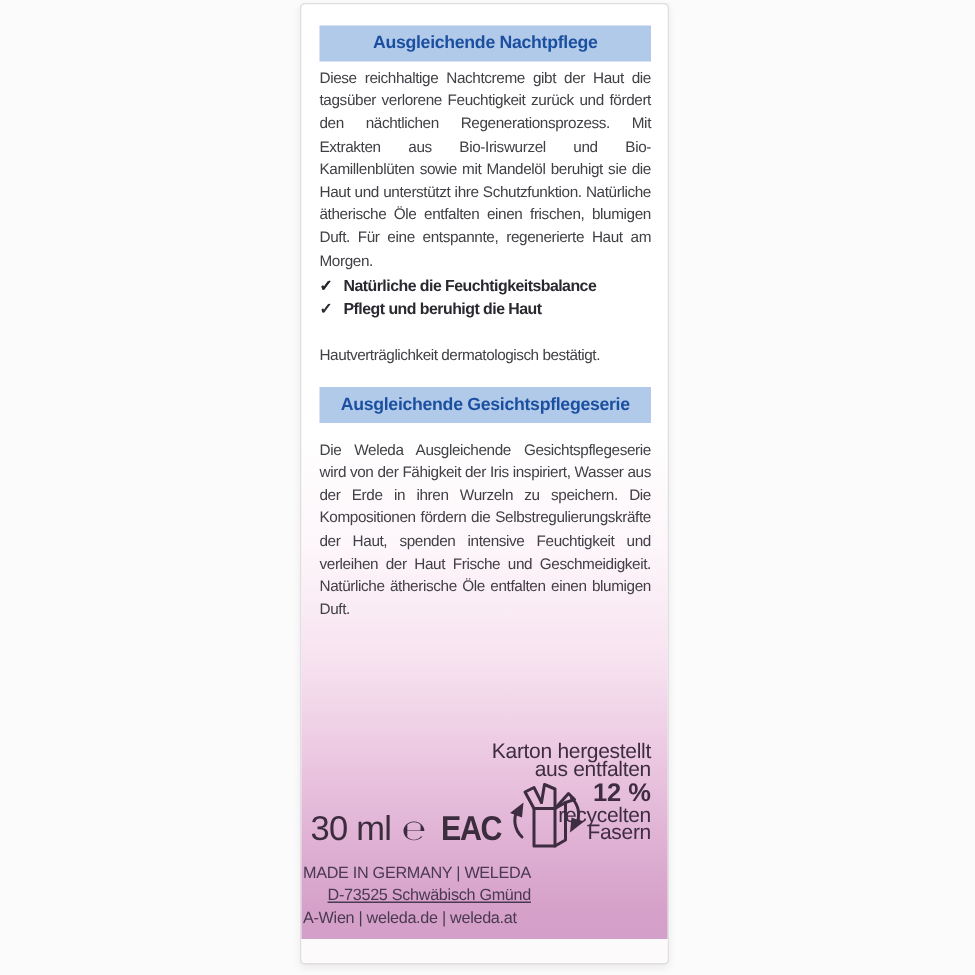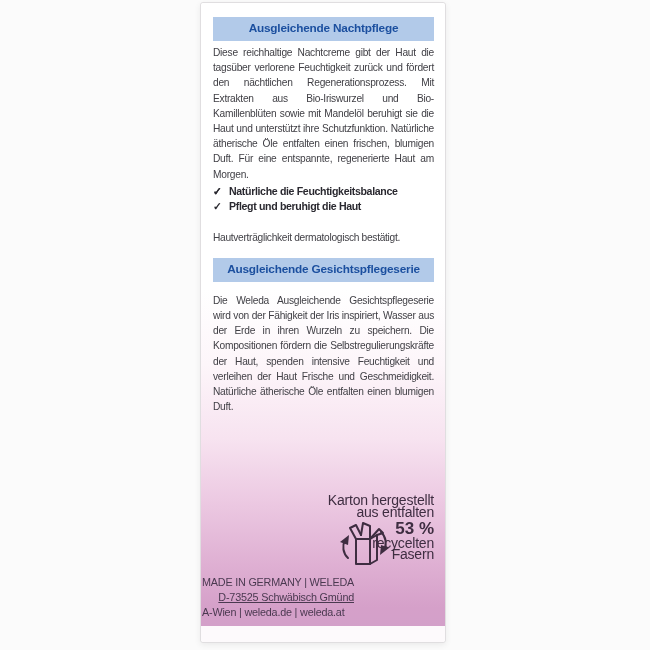--- a/index.html
+++ b/index.html
@@ -103,41 +103,46 @@
       <div class="note">Hautverträglichkeit dermatologisch bestätigt.</div>
 
       <div class="section-header second">Ausgleichende Gesichtspflegeserie</div>
 
       <p class="body-text p2">Die Weleda Ausgleichende Gesichtspflege­serie wird von der Fähigkeit der Iris inspi­riert, Wasser aus der Erde in ihren Wurzeln zu speichern. Die Kompositionen fördern die Selbstregulierungskräfte der Haut, spenden intensive Feuchtigkeit und verlei­hen der Haut Frische und Geschmeidigkeit. Natürliche ätherische Öle entfalten einen blumigen Duft.</p>
     </div>
 
     <div class="karton-info">
       <div class="small">Karton hergestellt</div>
       <div class="small">aus entfalten</div>
-      <div class="pct">53 %</div>
+      <div class="pct">12 %</div>
       <div class="small">recycelten</div>
       <div class="small">Fasern</div>
     </div>
 
     <div class="carton-icon">
       <svg width="56" height="50" viewBox="0 0 56 50" fill="none" stroke="#3e2d41" stroke-width="2" stroke-linejoin="round" stroke-linecap="round">
 
         <path d="M20 20 L34 20 L34 45 L20 45 Z"></path>
         <path d="M34 20 L41 16 L41 41 L34 45"></path>
         <path d="M20 20 L14 9 L20 6 L25 16"></path>
         <path d="M25 16 L27 4 L34 7 L34 20"></path>
         <path d="M34 20 L43 10 L47 14 L41 16"></path>
 
         <path d="M12 39 A15 15 0 0 1 9 21" fill="none"></path>
         <polygon points="4,23 13,16 12,26" fill="#3e2d41" stroke="none"></polygon>
         <path d="M45 13 A15 15 0 0 1 48 31" fill="none"></path>
         <polygon points="53,29 44,36 45,26" fill="#3e2d41" stroke="none"></polygon>
       </svg>
     </div>
 
+    <div class="volume-row">
+      <span class="volume">30 ml</span>
+      <span class="estimated">℮</span>
+      <span class="eac">EAC</span>
+    </div>
 
     <div class="address">
       <div>MADE IN GERMANY | WELEDA</div>
       <div class="underline">D-73525 Schwäbisch Gmünd</div>
       <div>A-Wien | weleda.de | weleda.at</div>
     </div>
   </div>
 
   <div class="panel-flap"></div>
 </div>

